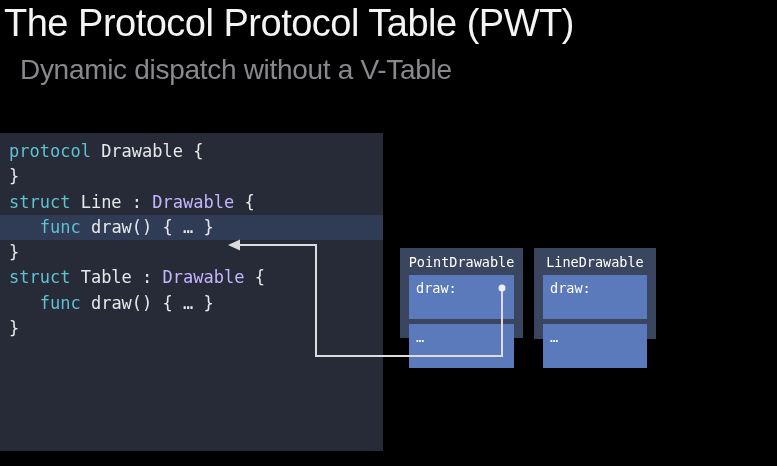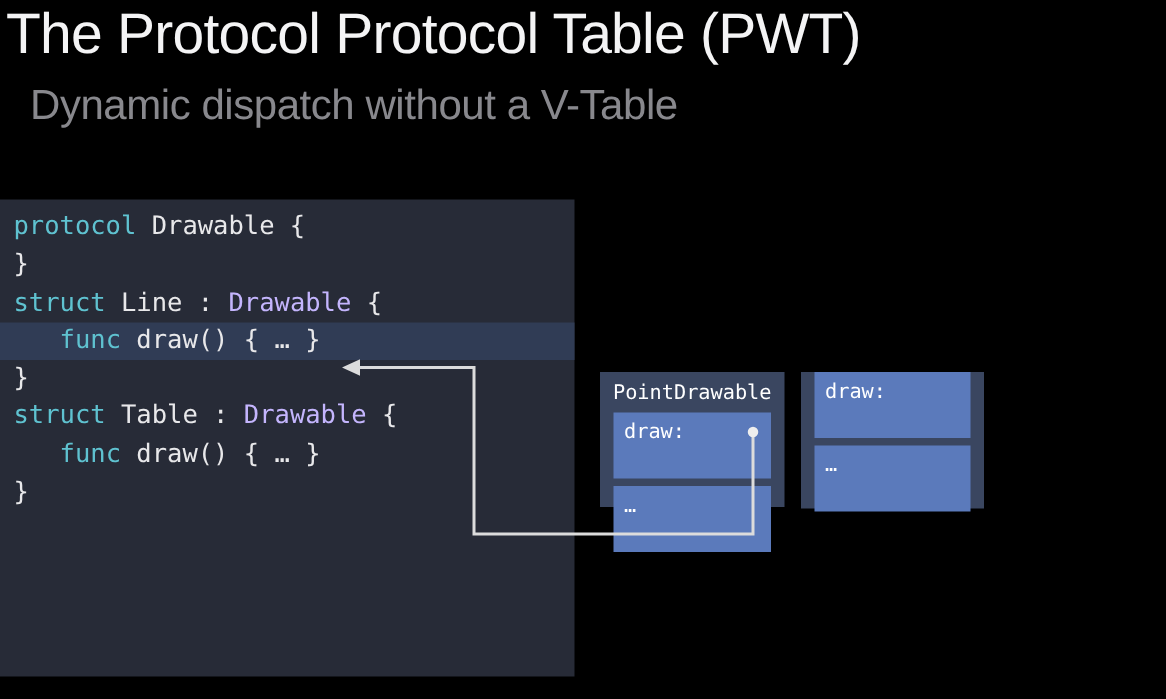--- a/index.html
+++ b/index.html
@@ -130,20 +130,21 @@
     <div class="code-line"><span class="tok-plain">}</span></div>
   </div>
 
   <div class="wtable point">
     <div class="wtable-title">PointDrawable</div>
     <div class="wtable-row">draw:</div>
     <div class="wtable-row">…</div>
   </div>
 
   <div class="wtable line">
+    <div class="wtable-title">LineDrawable</div>
     <div class="wtable-row">draw:</div>
     <div class="wtable-row">…</div>
   </div>
 
   <svg class="overlay" viewBox="0 0 777 466" xmlns="http://www.w3.org/2000/svg">
     <polyline points="239,245 316,245 316,356 502,356 502,288" fill="none" stroke="#dcdcdc" stroke-width="2" stroke-linejoin="miter"></polyline>
     <polygon points="228,245 240,239.5 240,250.5" fill="#dcdcdc"></polygon>
     <circle cx="502" cy="288" r="3.5" fill="#eeeeee"></circle>
   </svg>
 

